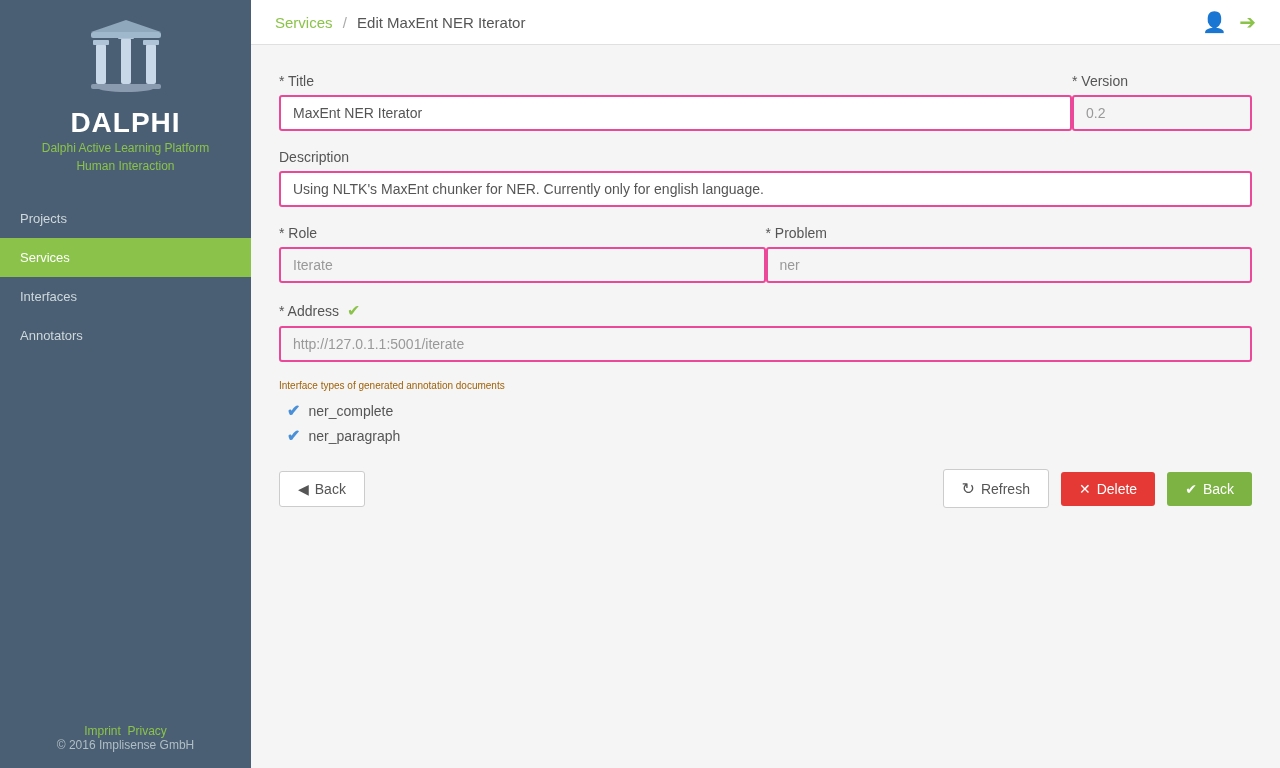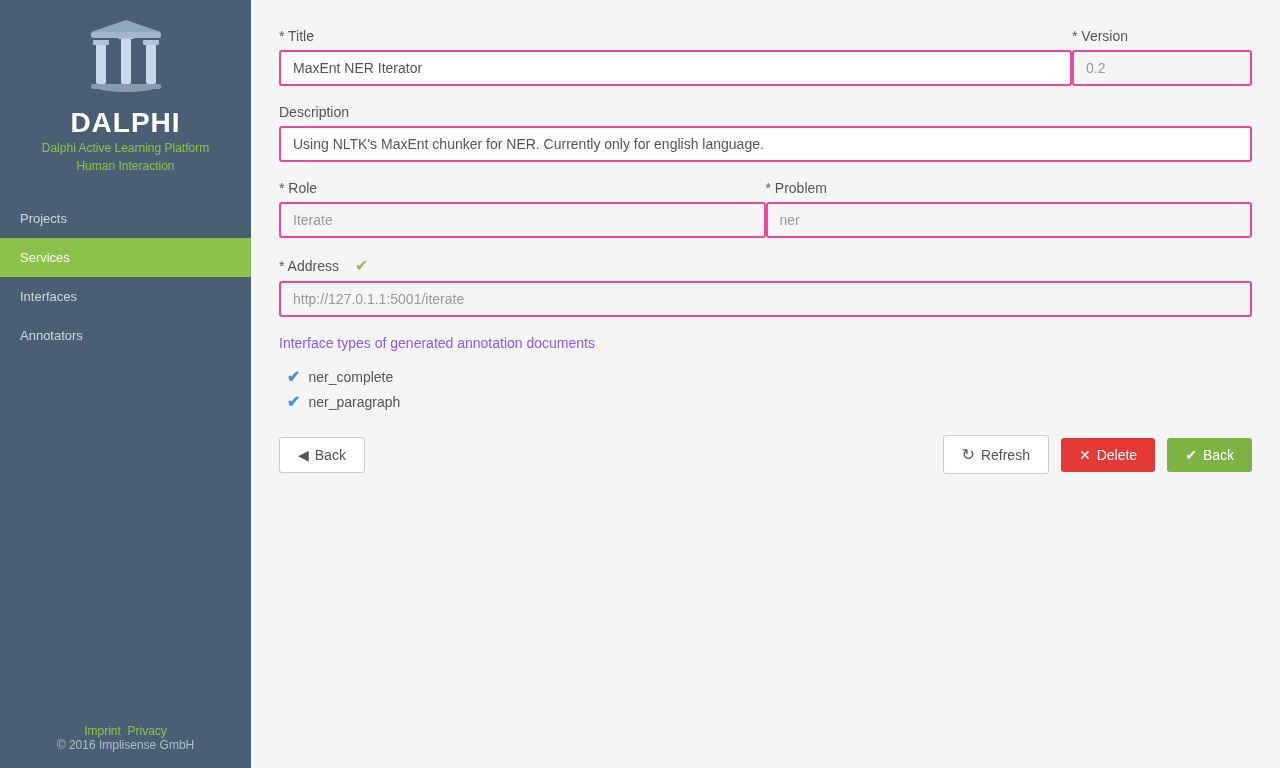--- a/index.html
+++ b/index.html
@@ -147,28 +147,28 @@
       color: #555;
       background: #fff;
       outline: none;
       width: 100%;
     }
     .form-input.readonly {
       background: #f5f5f5;
       color: #999;
     }
     .section-label {
-      font-size: 14px;
-      color: #8b5cf6;
-      margin-bottom: 16px;
+      font-size: 10px;
+      color: #a16207;
+      margin-bottom: 10px;
     }
     .address-row {
       display: flex;
       align-items: center;
-      gap: 16px;
+      gap: 8px;
       margin-bottom: 6px;
     }
     .address-label {
       font-size: 14px;
       color: #555;
     }
     .address-check {
       color: #8bc34a;
       font-size: 16px;
     }
@@ -267,20 +267,31 @@
   </nav>
   <div class="sidebar-footer">
     <a href="#">Imprint</a>&nbsp;
     <a href="#">Privacy</a><br>
     <span>© 2016 Implisense GmbH</span>
   </div>
 </div>
 
 <div class="main">
 
+  <div class="topbar">
+    <div class="breadcrumb">
+      <a href="#">Services</a>
+      <span class="breadcrumb-sep">/</span>
+      <span class="breadcrumb-current">Edit MaxEnt NER Iterator</span>
+    </div>
+    <div class="topbar-icons">
+      <span class="topbar-icon">👤</span>
+      <span class="topbar-icon">➔</span>
+    </div>
+  </div>
 
   <div class="content">
 
     <div class="form-row">
       <div class="form-group">
         <label class="form-label">* Title</label>
         <input class="form-input" type="text" value="MaxEnt NER Iterator" style="">
       </div>
       <div class="form-group narrow">
         <label class="form-label">* Version</label>

